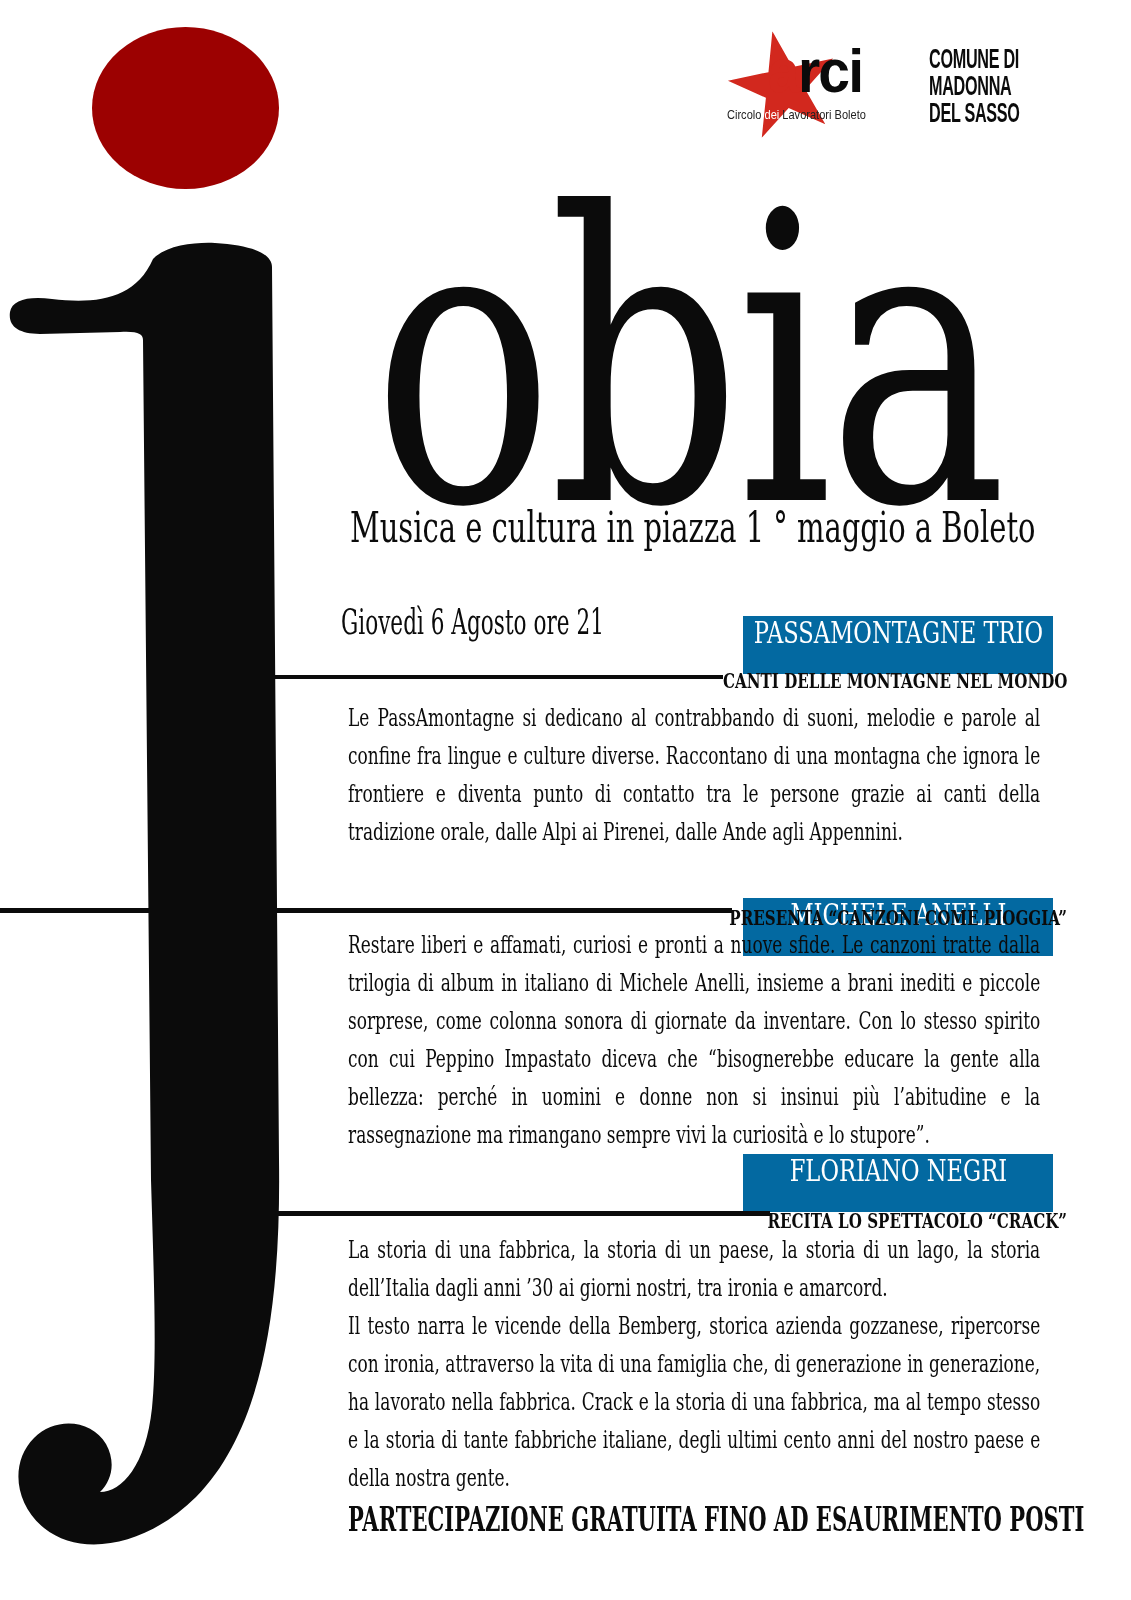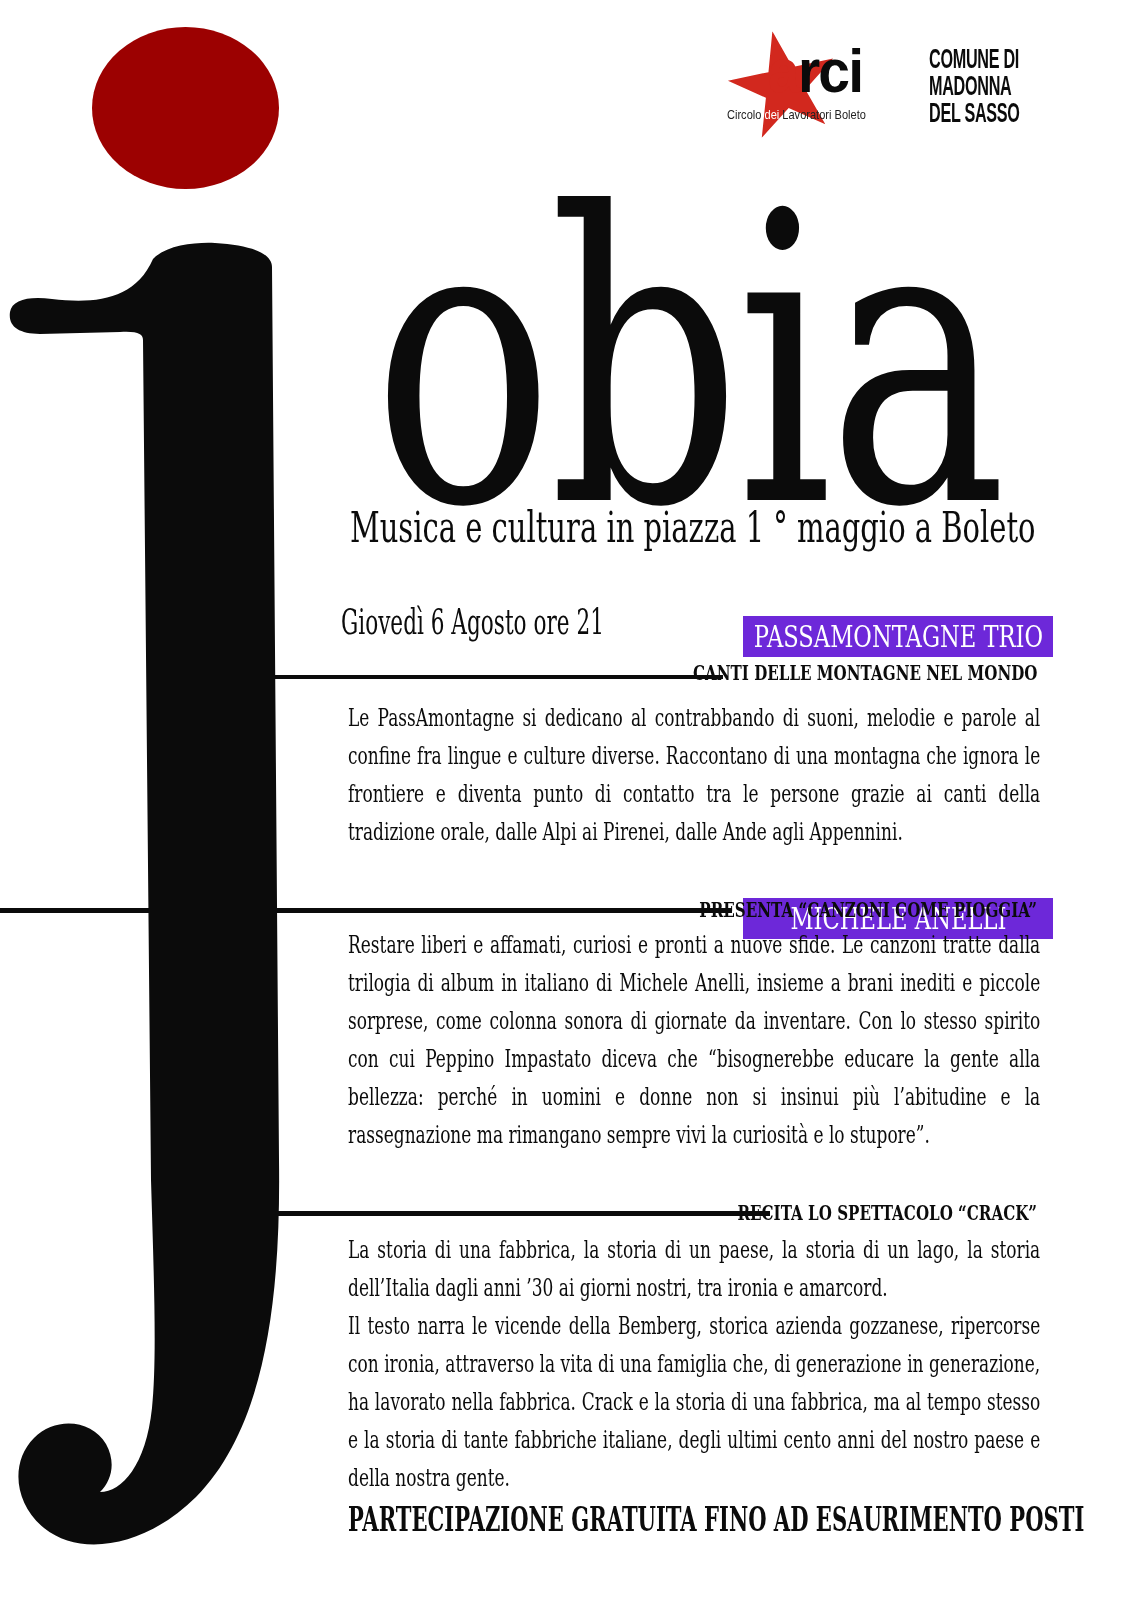--- a/index.html
+++ b/index.html
@@ -35,24 +35,24 @@
 
   
   .rule{position:absolute;background:#0b0b0b;height:5px;}
   .rule1{left:190px;top:675px;width:533px;height:4px;}
   .rule2{left:0;top:908px;width:732px;}
   .rule3{left:190px;top:1211px;width:580px;}
 
   
   .heading{position:absolute;left:341px;font-size:36px;line-height:1;white-space:nowrap;}
   .heading>span{display:inline-block;transform:scaleX(0.60);transform-origin:left top;white-space:nowrap;}
-  .box{position:absolute;left:743px;width:310px;height:41px;background:#6d28d9;
-       display:flex;align-items:center;justify-content:center;}
+  .box{position:absolute;left:743px;width:310px;height:58px;background:#0369a1;
+       display:flex;justify-content:center;}
   .box>span{color:#ffffff;font-size:29px;white-space:nowrap;transform:scaleX(0.78);}
-  .sub{position:absolute;right:94px;font-weight:bold;font-size:21px;line-height:1;white-space:nowrap;}
+  .sub{position:absolute;right:64px;font-weight:bold;font-size:21px;line-height:1;white-space:nowrap;margin-top:8px;}
   .sub>span{display:inline-block;transform:scaleX(0.72);transform-origin:right top;white-space:nowrap;}
   .para{position:absolute;left:348px;width:1018px;font-size:25px;line-height:38px;
         text-align:justify;transform:scaleX(0.68);transform-origin:left top;}
   .para p{margin:0;}
 
   .footer{position:absolute;left:348px;top:1502px;font-weight:bold;font-size:34px;line-height:1;white-space:nowrap;}
   .footer>span{display:inline-block;transform:scaleX(0.62);transform-origin:left top;white-space:nowrap;}
 </style>
 </head>
 <body>
@@ -107,20 +107,23 @@
 
   <div class="box" style="top:898px">
       <span>MICHELE ANELLI</span>
     </div>
   <div class="sub" style="top:899px"><span>PRESENTA “CANZONI COME PIOGGIA”</span></div>
   <div class="rule rule2"></div>
   <div class="para" style="top:926px">
     <p>Restare liberi e affamati, curiosi e pronti a nuove sfide. Le canzoni tratte dalla trilogia di album in italiano di Michele Anelli, insieme a brani inediti e piccole sorprese, come colonna sonora di giornate da inventare. Con lo stesso spirito con cui Peppino Impastato diceva che “bisognerebbe educare la gente alla bellezza: perché in uomini e donne non si insinui più l’abitudine e la rassegnazione ma rimangano sempre vivi la curiosità e lo stupore”.</p>
   </div>
 
+  <div class="box" style="top:1154px">
+      <span>FLORIANO NEGRI</span>
+    </div>
   <div class="sub" style="top:1202px"><span>RECITA LO SPETTACOLO  “CRACK”</span></div>
   <div class="rule rule3"></div>
   <div class="para" style="top:1231px">
     <p>La storia di una fabbrica, la storia di un paese, la storia di un lago, la storia dell’Italia dagli anni ’30 ai giorni nostri, tra ironia e amarcord.</p>
     <p>Il testo narra le vicende della Bemberg, storica azienda gozzanese, ripercorse con ironia, attraverso la vita di una famiglia che, di generazione in generazione, ha lavorato nella fabbrica. Crack e la storia di una fabbrica, ma al tempo stesso e la storia di tante fabbriche italiane, degli ultimi cento anni del nostro paese e della nostra gente.</p>
   </div>
 
   <div class="footer"><span>PARTECIPAZIONE GRATUITA FINO AD ESAURIMENTO POSTI</span></div>
 
 </div>

